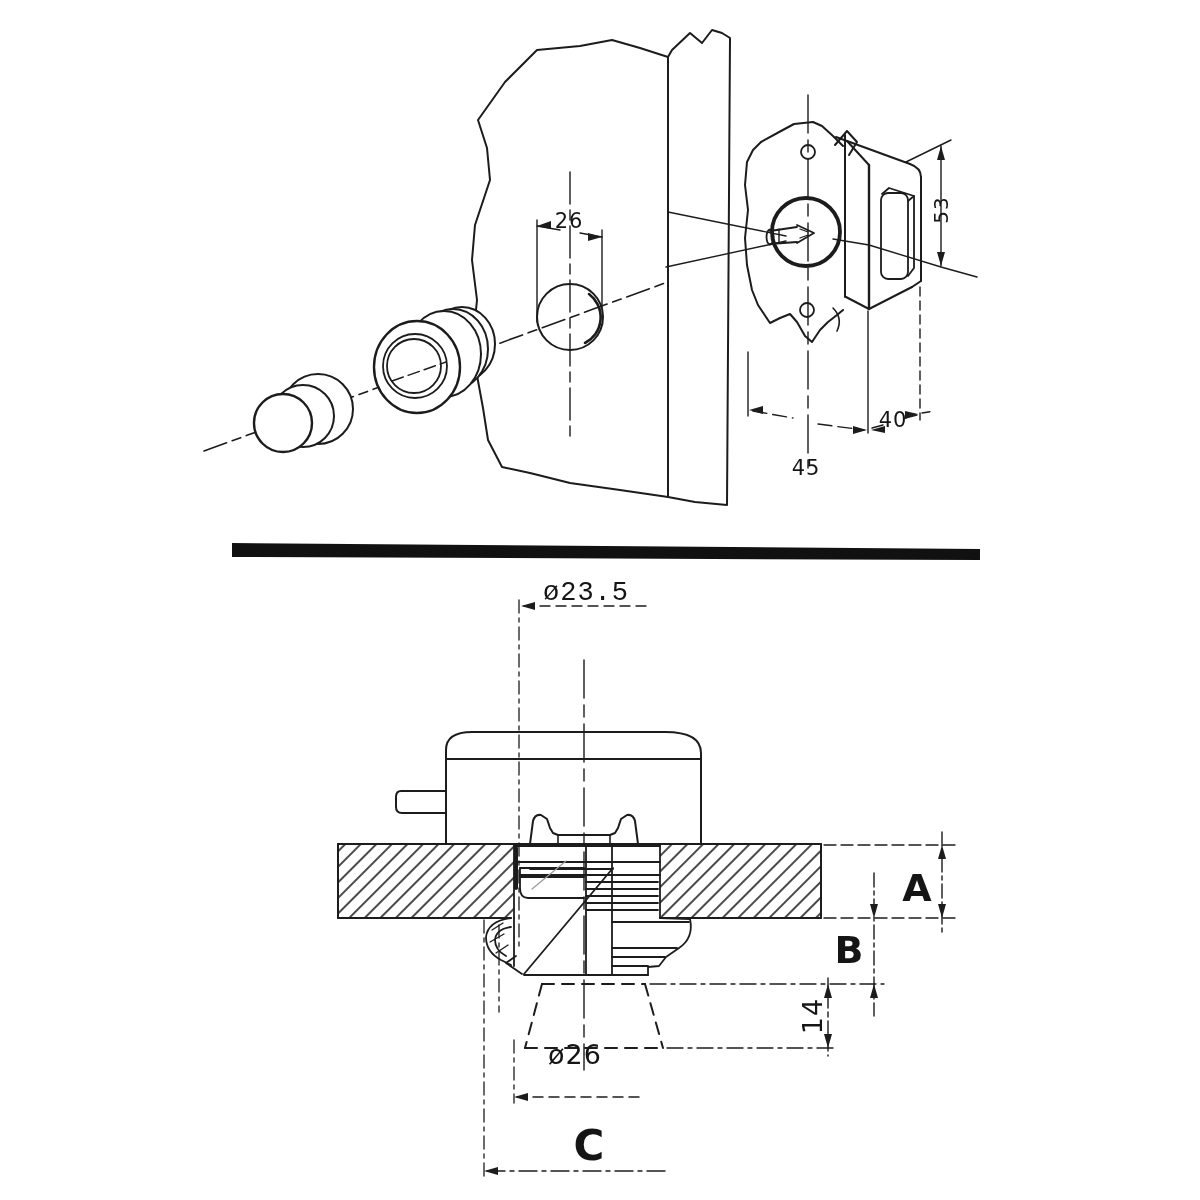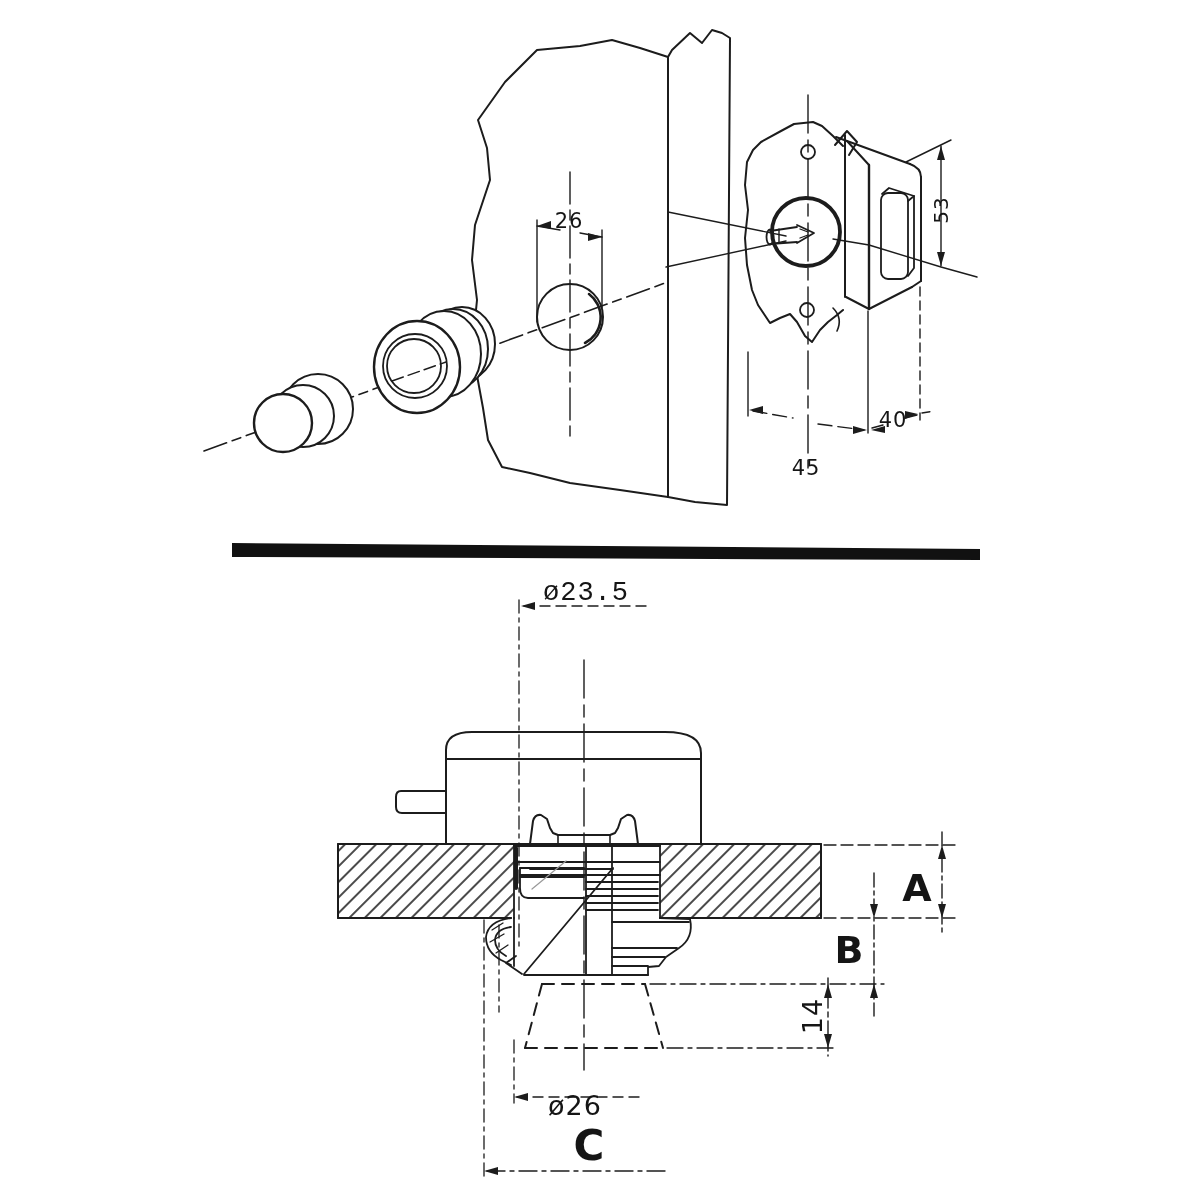--- a/index.html
+++ b/index.html
@@ -233,19 +233,19 @@
     </g>
   </g>
 </svg>
 
 <span class="dim-label" style="left:569px;top:221px;font-size:21px;">26</span>
 <span class="dim-label" style="left:806px;top:421px;font-size:21px;margin-top:47px;">45</span>
 <span class="dim-label" style="left:893px;top:420px;font-size:21px;">40</span>
 <span class="dim-label rot" style="left:941px;top:210px;font-size:20px;">53</span>
 
 <span class="dim-label" style="left:586px;top:593px;font-size:27px;font-family:Liberation Mono, monospace;">ø23.5</span>
-<span class="dim-label" style="left:575px;top:1105px;font-size:27px;">ø26</span>
+<span class="dim-label" style="left:575px;top:1054px;font-size:27px;">ø26</span>
 <span class="dim-label rot" style="left:812px;top:1016px;font-size:27px;">14</span>
 <span class="dim-label big" style="left:917px;top:888px;font-size:38px;">A</span>
 <span class="dim-label big" style="left:849px;top:950px;font-size:38px;">B</span>
 <span class="dim-label big" style="left:589px;top:1146px;font-size:42px;">C</span>
 
 </div>
 
 </body></html>

